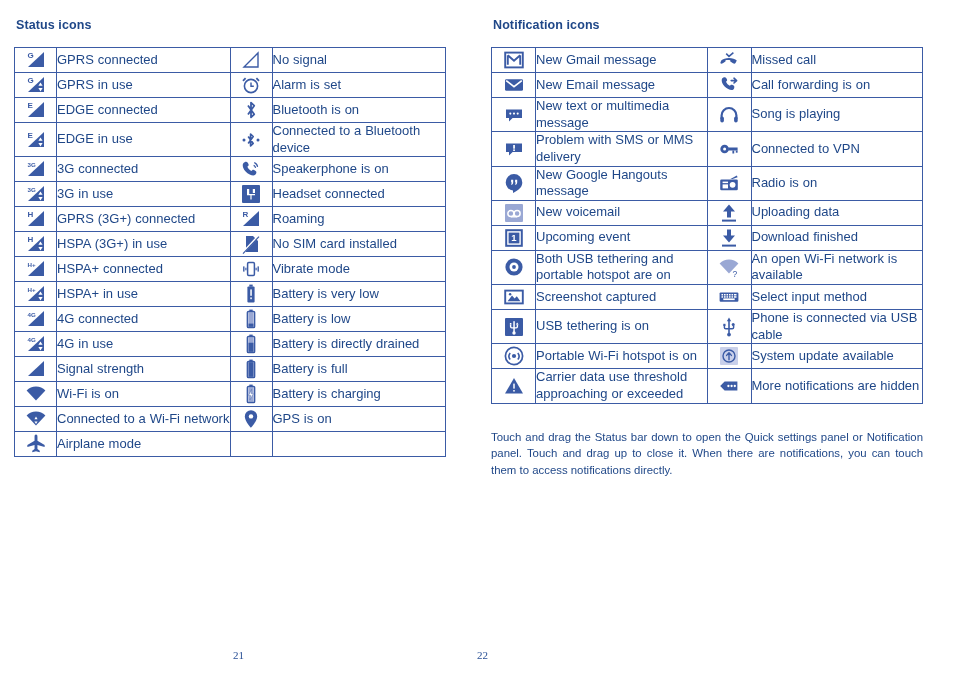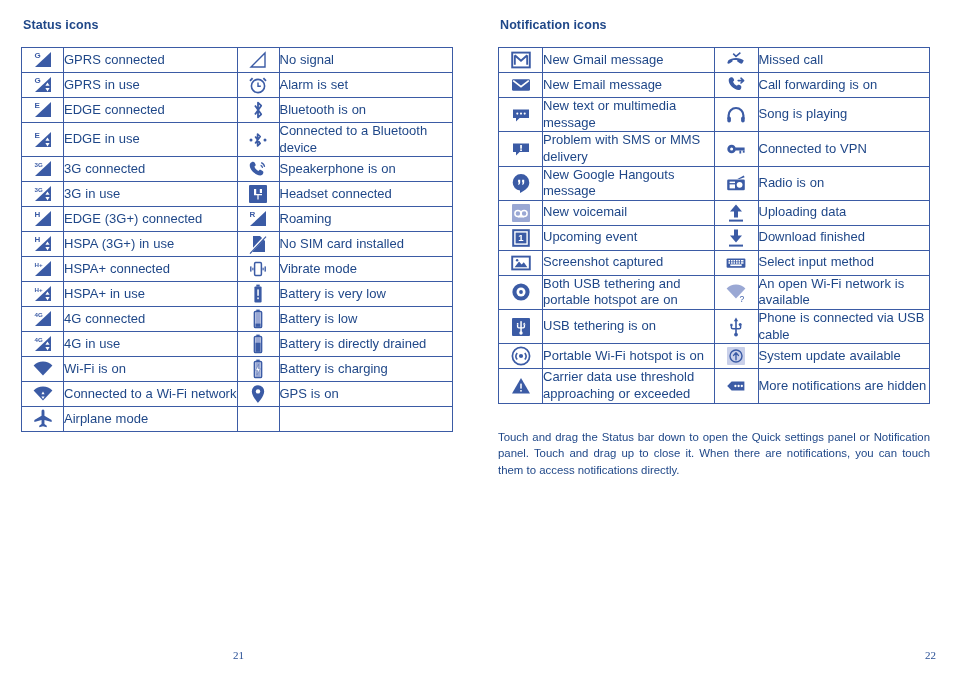--- a/index.html
+++ b/index.html
@@ -16,21 +16,21 @@
     position: relative;
     width: 954px; height: 678px;
     background: #ffffff;
   }
 
   .column {
     position: absolute;
     top: 0;
     width: 477px;
     height: 678px;
-    padding: 18px 22px 0 21px;
+    padding: 18px 22px 0 14px;
   }
   .col-left  { left: 0; }
   .col-right { left: 477px; }
 
   .section-title {
     color: #1f4788;
     font-size: 12.5px;
     font-weight: bold;
     letter-spacing: 0.1px;
     margin: 0 0 14px 2px;
@@ -84,21 +84,21 @@
   }
 
   .pagenum {
     position: absolute;
     bottom: 17px;
     color: #2b5196;
     font-size: 11px;
     font-family: "Liberation Serif", serif;
   }
   .pagenum.left  { left: 0; width: 477px; text-align: center; }
-  .pagenum.right { left: 459px; width: 477px; text-align: right; }
+  .pagenum.right { left: 477px; width: 477px; text-align: left; }
 </style>
 </head>
 <body>
 
 <div class="page">
 
   <div class="column col-left">
     <div class="section-title">Status icons</div>
     <table class="icon-table">
       <tbody id="left-body">
@@ -180,21 +180,21 @@
                   <rect x="3" y="3" width="18" height="18" rx="1" fill="#3b5ba5"></rect>
                   <path d="M8 7 h2.2 v5 h-2.2 z M13.8 7 h2.2 v4 h-2.2 z M8 12 h8 v1.3 h-8 z M11.4 13.3 h1.2 v4.2 h-1.2 z" fill="#ffffff"></path>
                 </svg></span></td>
             <td class="lbl">Headset connected</td>
           </tr>
           <tr>
             <td class="ic"><span class="ico"><svg viewBox="0 0 24 24" xmlns="http://www.w3.org/2000/svg">
                   <polygon points="20,4 20,19 4,19" fill="#3b5ba5"></polygon>
                   <text x="3.5" y="9.5" font-family="Liberation Sans, sans-serif" font-size="8" font-weight="bold" fill="#3b5ba5">H</text>
                 </svg></span></td>
-            <td class="lbl">EDGE (3G+) connected</td>
+            <td class="lbl">GPRS (3G+) connected</td>
             <td class="ic"><span class="ico"><svg viewBox="0 0 24 24" xmlns="http://www.w3.org/2000/svg">
                   <polygon points="20,4 20,19 4,19" fill="#3b5ba5"></polygon>
                   <text x="3.5" y="9.5" font-family="Liberation Sans, sans-serif" font-size="8" font-weight="bold" fill="#3b5ba5">R</text>
                 </svg></span></td>
             <td class="lbl">Roaming</td>
           </tr>
           <tr>
             <td class="ic"><span class="ico"><svg viewBox="0 0 24 24" xmlns="http://www.w3.org/2000/svg">
                   <polygon points="20,4 20,19 4,19" fill="#3b5ba5"></polygon>
                   <text x="3.5" y="9.5" font-family="Liberation Sans, sans-serif" font-size="8" font-weight="bold" fill="#3b5ba5">H</text>
@@ -265,20 +265,33 @@
             <td class="ic"><span class="ico"><svg viewBox="0 0 24 24" xmlns="http://www.w3.org/2000/svg">
                   <rect x="9.5" y="5.2" width="5" height="14.6" fill="#9aa8d4"></rect>
                   <rect x="9.5" y="10.748000000000001" width="5" height="9.052" fill="#3b5ba5"></rect>
                   <rect x="8.4" y="4.4" width="7.2" height="16.2" rx="1.1" fill="none" stroke="#3b5ba5" stroke-width="1.5"></rect>
                   <rect x="10.3" y="2.6" width="3.4" height="2.1" fill="#3b5ba5"></rect>
                 </svg></span></td>
             <td class="lbl">Battery is directly drained</td>
           </tr>
           <tr>
             <td class="ic"><span class="ico"><svg viewBox="0 0 24 24" xmlns="http://www.w3.org/2000/svg">
+                  <polygon points="20,4 20,19 4,19" fill="#3b5ba5"></polygon>
+                </svg></span></td>
+            <td class="lbl">Signal strength</td>
+            <td class="ic"><span class="ico"><svg viewBox="0 0 24 24" xmlns="http://www.w3.org/2000/svg">
+                  <rect x="9.5" y="5.2" width="5" height="14.6" fill="#9aa8d4"></rect>
+                  <rect x="9.5" y="5.200000000000001" width="5" height="14.6" fill="#3b5ba5"></rect>
+                  <rect x="8.4" y="4.4" width="7.2" height="16.2" rx="1.1" fill="none" stroke="#3b5ba5" stroke-width="1.5"></rect>
+                  <rect x="10.3" y="2.6" width="3.4" height="2.1" fill="#3b5ba5"></rect>
+                </svg></span></td>
+            <td class="lbl">Battery is full</td>
+          </tr>
+          <tr>
+            <td class="ic"><span class="ico"><svg viewBox="0 0 24 24" xmlns="http://www.w3.org/2000/svg">
                   <path d="M12 18.6 L2.6 8.4 A13 13 0 0 1 21.4 8.4 Z" fill="#3b5ba5"></path>
                 </svg></span></td>
             <td class="lbl">Wi-Fi is on</td>
             <td class="ic"><span class="ico"><svg viewBox="0 0 24 24" xmlns="http://www.w3.org/2000/svg">
                   <rect x="9.5" y="5.2" width="5" height="14.6" fill="#9aa8d4"></rect>
                   <rect x="8.4" y="4.4" width="7.2" height="16.2" rx="1.1" fill="none" stroke="#3b5ba5" stroke-width="1.5"></rect>
                   <rect x="10.3" y="2.6" width="3.4" height="2.1" fill="#3b5ba5"></rect>
                   <polygon points="12.6,7.4 9.6,13.4 11.7,13.4 11,17.8 14.4,11.6 12.1,11.6" fill="#ffffff" stroke="#3b5ba5" stroke-width="0.4"></polygon>
                 </svg></span></td>
             <td class="lbl">Battery is charging</td>
@@ -401,20 +414,33 @@
                   <rect x="4.2" y="4.2" width="15.6" height="15.6" fill="none" stroke="#3b5ba5" stroke-width="2"></rect>
                   <rect x="6.6" y="6.6" width="10.8" height="10.8" fill="#3b5ba5"></rect>
                   <text x="12" y="15.4" text-anchor="middle" font-family="Liberation Sans, sans-serif" font-size="9.5" font-weight="bold" fill="#ffffff">1</text>
                 </svg></span></td>
             <td class="lbl">Upcoming event</td>
             <td class="ic"><span class="ico"><svg viewBox="0 0 24 24" xmlns="http://www.w3.org/2000/svg">
                   <path d="M12 16.6 L18 9.6 H14 V3.4 H10 V9.6 H6 Z" fill="#3b5ba5"></path>
                   <rect x="5" y="18.6" width="14" height="2.0" fill="#3b5ba5"></rect>
                 </svg></span></td>
             <td class="lbl">Download finished</td>
+          </tr>
+          <tr>
+            <td class="ic"><span class="ico"><svg viewBox="0 0 24 24" xmlns="http://www.w3.org/2000/svg">
+                  <circle cx="12" cy="12" r="8.6" fill="#3b5ba5"></circle>
+                  <circle cx="12" cy="12" r="4.5" fill="#ffffff"></circle>
+                  <circle cx="12" cy="12" r="1.9" fill="#3b5ba5"></circle>
+                </svg></span></td>
+            <td class="lbl">Both USB tethering and portable hotspot are on</td>
+            <td class="ic"><span class="ico"><svg viewBox="0 0 24 24" xmlns="http://www.w3.org/2000/svg">
+                  <path d="M12 18.6 L2.6 8.4 A13 13 0 0 1 21.4 8.4 Z" fill="#9aa8d4"></path>
+                  <text x="15.5" y="21.5" font-family="Liberation Sans, sans-serif" font-size="8.5" fill="#3b5ba5">?</text>
+                </svg></span></td>
+            <td class="lbl">An open Wi-Fi network is available</td>
           </tr>
           <tr>
             <td class="ic"><span class="ico"><svg viewBox="0 0 24 24" xmlns="http://www.w3.org/2000/svg">
                   <rect x="3.2" y="5.6" width="17.6" height="12.8" fill="none" stroke="#3b5ba5" stroke-width="1.9"></rect>
                   <path d="M5.6 16.2 L10 10.4 L12.6 13.6 L14.8 11.2 L18.4 16.2 z" fill="#3b5ba5"></path>
                   <circle cx="8.1" cy="9.2" r="1.25" fill="#3b5ba5"></circle>
                 </svg></span></td>
             <td class="lbl">Screenshot captured</td>
             <td class="ic"><span class="ico"><svg viewBox="0 0 24 24" xmlns="http://www.w3.org/2000/svg">
                   <rect x="2.6" y="7.4" width="18.8" height="9.4" rx="1.1" fill="#3b5ba5"></rect>
@@ -431,33 +457,20 @@
                     <rect x="12.0" y="11.2" width="1.6" height="1.5"></rect>
                     <rect x="14.5" y="11.2" width="1.6" height="1.5"></rect>
                     <rect x="17.0" y="11.2" width="2.5" height="1.5"></rect>
                     <rect x="6.3" y="13.4" width="11.4" height="1.7"></rect>
                   </g>
                 </svg></span></td>
             <td class="lbl">Select input method</td>
           </tr>
           <tr>
             <td class="ic"><span class="ico"><svg viewBox="0 0 24 24" xmlns="http://www.w3.org/2000/svg">
-                  <circle cx="12" cy="12" r="8.6" fill="#3b5ba5"></circle>
-                  <circle cx="12" cy="12" r="4.5" fill="#ffffff"></circle>
-                  <circle cx="12" cy="12" r="1.9" fill="#3b5ba5"></circle>
-                </svg></span></td>
-            <td class="lbl">Both USB tethering and portable hotspot are on</td>
-            <td class="ic"><span class="ico"><svg viewBox="0 0 24 24" xmlns="http://www.w3.org/2000/svg">
-                  <path d="M12 18.6 L2.6 8.4 A13 13 0 0 1 21.4 8.4 Z" fill="#9aa8d4"></path>
-                  <text x="15.5" y="21.5" font-family="Liberation Sans, sans-serif" font-size="8.5" fill="#3b5ba5">?</text>
-                </svg></span></td>
-            <td class="lbl">An open Wi-Fi network is available</td>
-          </tr>
-          <tr>
-            <td class="ic"><span class="ico"><svg viewBox="0 0 24 24" xmlns="http://www.w3.org/2000/svg">
                   <rect x="3" y="3" width="18" height="18" rx="1" fill="#3b5ba5"></rect>
                   <rect x="11.3" y="6.2" width="1.5" height="11.6" fill="#ffffff"></rect>
                   <circle cx="12" cy="18.0" r="1.7" fill="#ffffff"></circle>
                   <path d="M8.6 9.4 v2.2 q0 1.3 1.3 1.3 h4.2 q1.3 0 1.3 -1.3 v-2.2" fill="none" stroke="#ffffff" stroke-width="1.4"></path>
                   <rect x="7.9" y="8.0" width="1.5" height="1.5" fill="#ffffff"></rect>
                   <polygon points="15.2,7.6 16.6,9.4 13.8,9.4" fill="#ffffff"></polygon>
                 </svg></span></td>
             <td class="lbl">USB tethering is on</td>
             <td class="ic"><span class="ico"><svg viewBox="0 0 24 24" xmlns="http://www.w3.org/2000/svg">
                   <rect x="11.2" y="5.4" width="1.6" height="13.0" fill="#3b5ba5"></rect>

